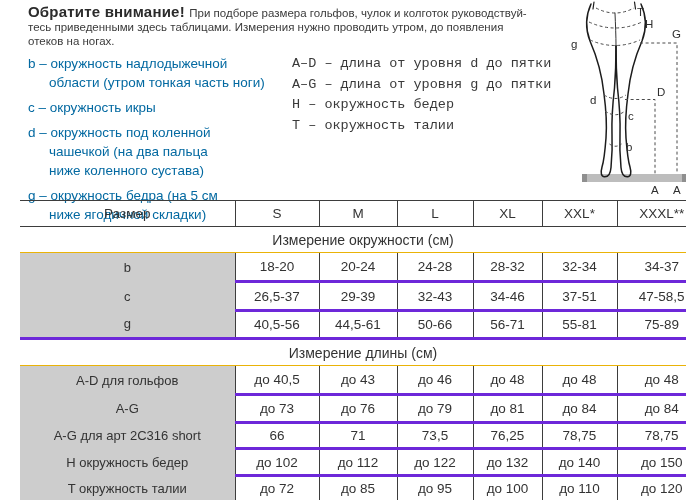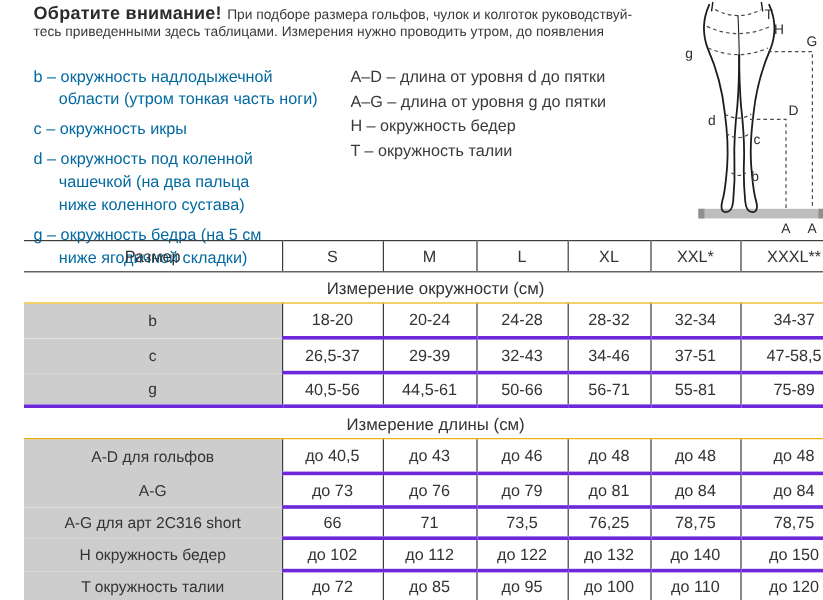--- a/index.html
+++ b/index.html
@@ -12,21 +12,21 @@
   .intro-line { line-height:15px; white-space:nowrap; }
   .intro-title { font-size:15px; font-weight:700; color:#2b2b2b; letter-spacing:.2px; }
   .intro-rest, .intro-more { font-size:11.5px; color:#3a3a3a; }
   .intro-more { line-height:13.5px; white-space:nowrap; }
   
   .defs-left { position:absolute; left:8px; top:54px; font-size:13.5px; color:#0369a1; }
   .def-item { margin-bottom:6px; }
   .def-line { line-height:19px; white-space:nowrap; }
   .def-line.cont { padding-left:21px; }
   .defs-mid { position:absolute; left:272px; top:54px; font-size:13.5px; color:#3a3a3a; }
-  .defs-mid .def-mid-line { line-height:20.5px; white-space:nowrap; }
+  .defs-mid .def-mid-line { line-height:20.5px; white-space:nowrap;font-family:Liberation Mono, monospace; }
   
   .diagram { position:absolute; left:540px; top:0; width:146px; height:198px; }
   
   table.size-table {
     position:absolute; left:0; top:200px; width:686px;
     border-collapse:collapse; table-layout:fixed; font-size:13.5px; color:#333;
   }
   table.size-table td { text-align:center; vertical-align:middle; padding:0; overflow:hidden; }
   td.v   { border-left:1px solid #3d3d3d; }
   td.head{ border-top:1px solid #3d3d3d; border-bottom:1px solid #3d3d3d; }
@@ -38,20 +38,21 @@
 <body>
 
 <div class="page">
 
   <div class="intro">
     <div class="intro-line">
       <span class="intro-title">Обратите внимание!</span>
       <span class="intro-rest">При подборе размера гольфов, чулок и колготок руководствуй-</span>
     </div>
     <div class="intro-more">тесь приведенными здесь таблицами. Измерения нужно проводить утром, до появления</div>
+    <div class="intro-more">отеков на ногах.</div>
   </div>
 
   <div class="defs-left">
     <div class="def-item">
       <div class="def-line">b – окружность надлодыжечной</div>
       <div class="def-line cont">области (утром тонкая часть ноги)</div>
     </div>
     <div class="def-item">
       <div class="def-line">c – окружность икры</div>
     </div>

